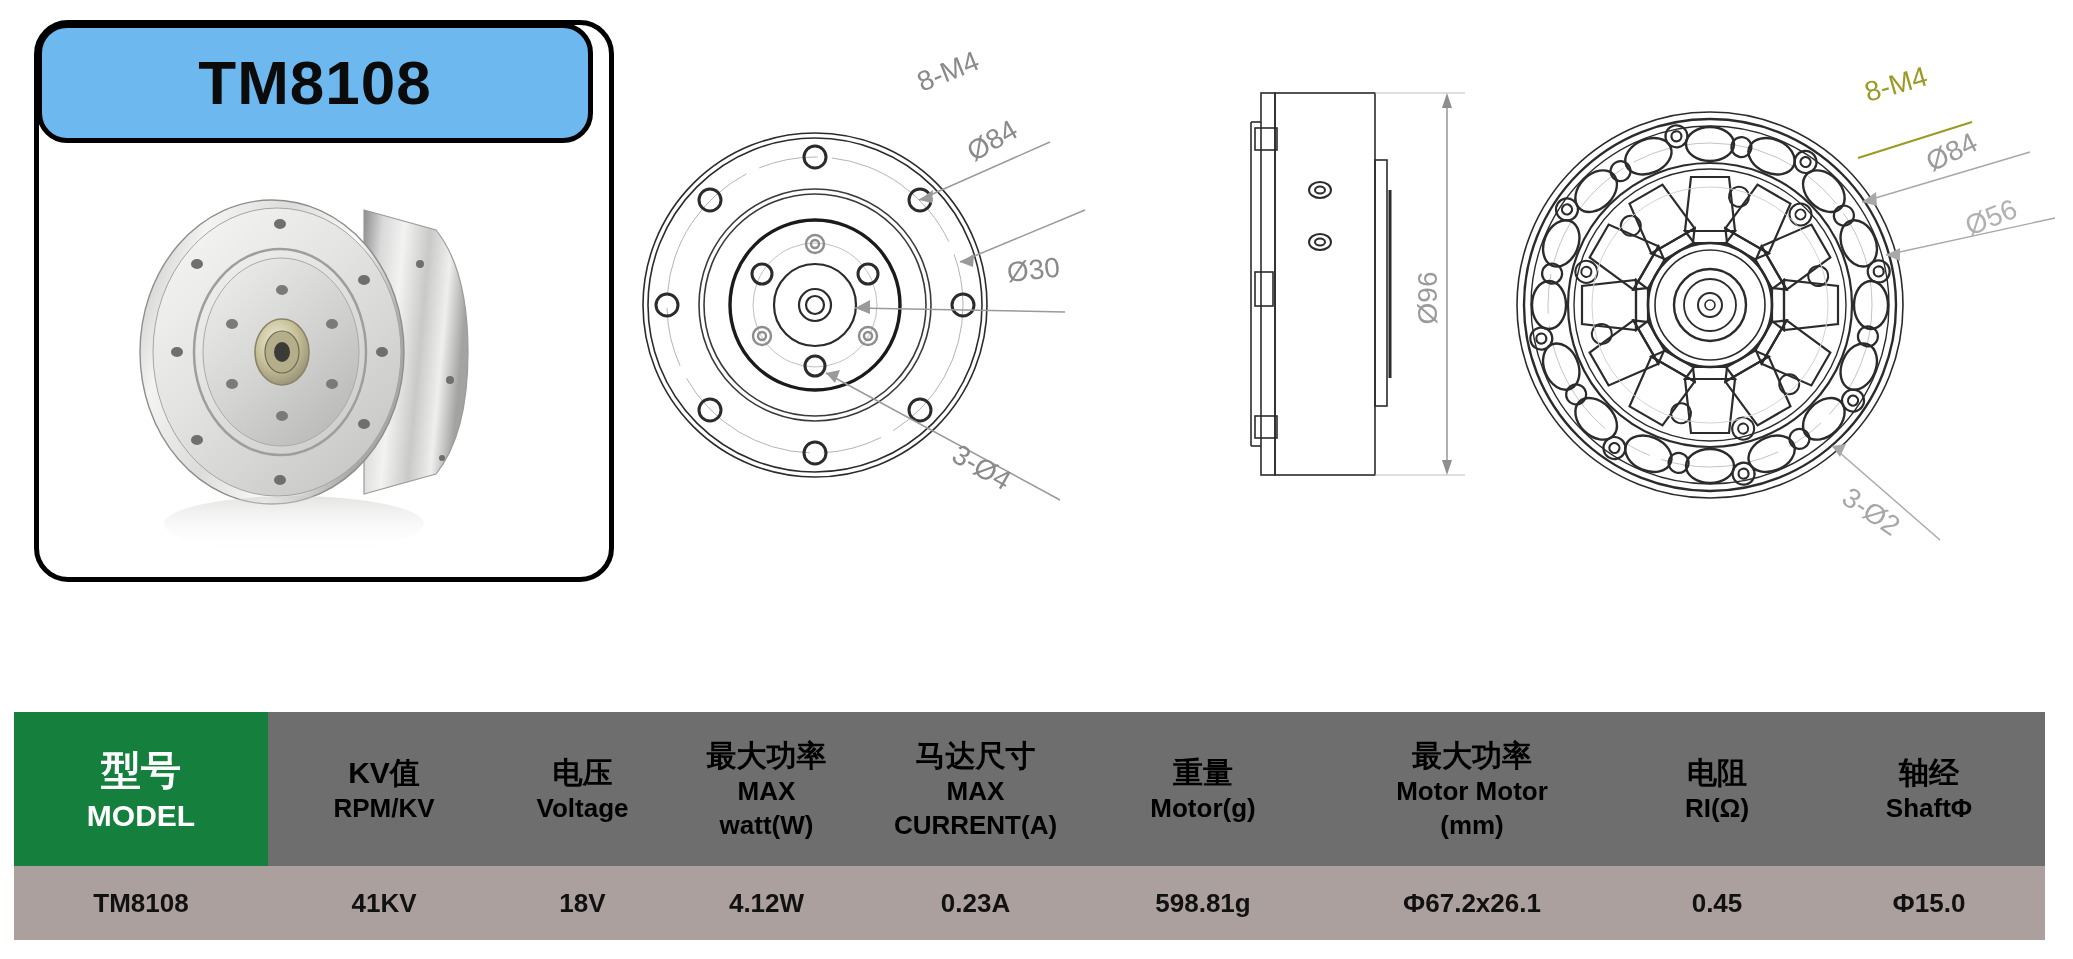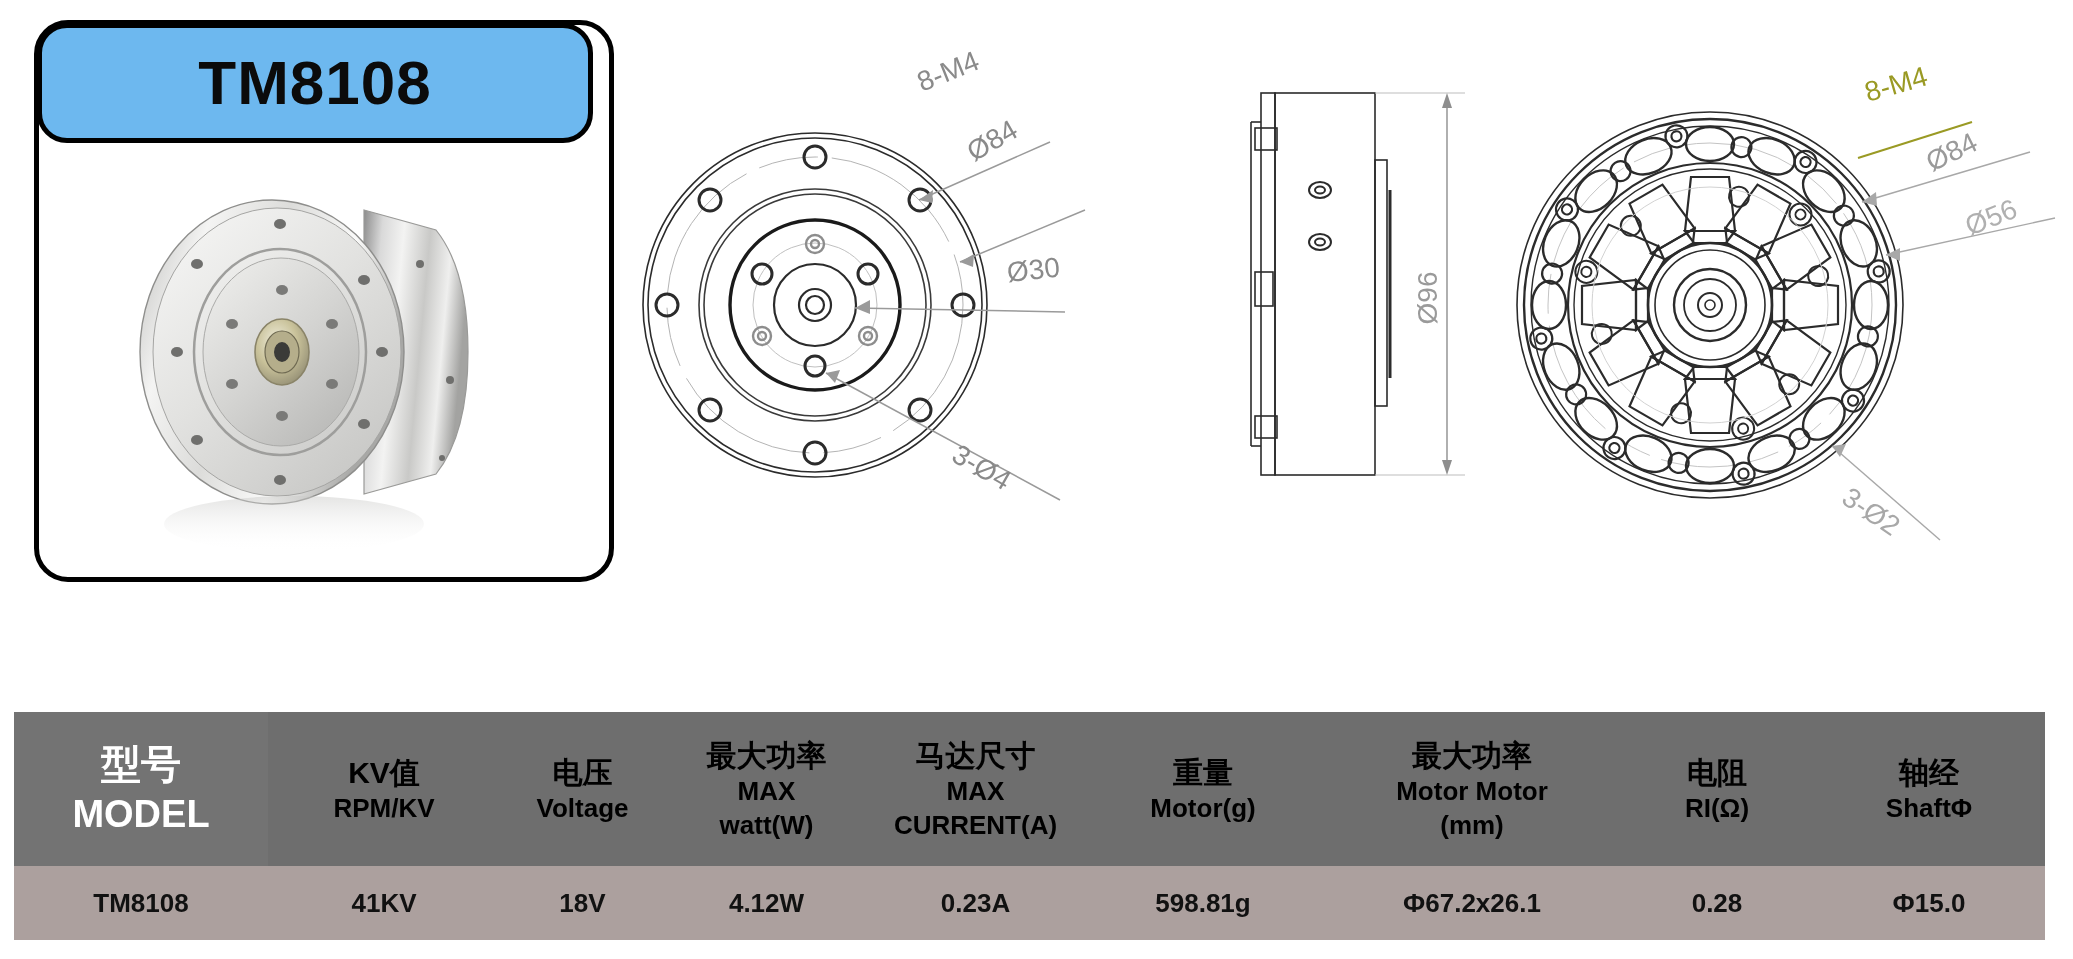--- a/index.html
+++ b/index.html
@@ -23,25 +23,25 @@
   #front-view{left:630px;top:50px;width:470px;height:520px;}
   #side-view{left:1215px;top:50px;width:290px;height:520px;}
   #rear-view{left:1510px;top:40px;width:563px;height:545px;}
 
   
   #spec-table{position:absolute;left:14px;top:712px;width:2031px;
     border-collapse:collapse;table-layout:fixed;}
   #spec-table td{padding:0;vertical-align:middle;text-align:center;}
   .hdr{background:#6e6e6e;color:#000;height:154px;font-size:26px;font-weight:bold;
        line-height:1.30;}
-  .hdr.model-cell{background:#737373;color:#ffffff;}
+  .hdr.model-cell{background:#15803d;color:#ffffff;}
   .hdr .cn{font-size:30px;display:block;}
   .hdr .cn-big{font-size:40px;display:block;}
   .hdr .en{font-size:26px;display:block;}
-  .hdr .en-big{font-size:38px;display:block;text-align:center;}
+  .hdr .en-big{font-size:30px;display:block;text-align:center;}
   .val{background:#aca09e;color:#111;height:74px;font-size:26px;font-weight:bold;}
 
   
   col.c0{width:254px}col.c1{width:232px}col.c2{width:165px}col.c3{width:203px}
   col.c4{width:215px}col.c5{width:240px}col.c6{width:298px}
   col.c7{width:192px}col.c8{width:232px}
 </style>
 </head>
 <body>
 
@@ -540,17 +540,17 @@
       </td>
     </tr>
     <tr>
       <td class="val">TM8108</td>
       <td class="val">41KV</td>
       <td class="val">18V</td>
       <td class="val">4.12W</td>
       <td class="val">0.23A</td>
       <td class="val">598.81g</td>
       <td class="val">Ф67.2x26.1</td>
-      <td class="val">0.28</td>
+      <td class="val">0.45</td>
       <td class="val">Ф15.0</td>
     </tr>
   </tbody>
 </table>
 
 </body></html>

